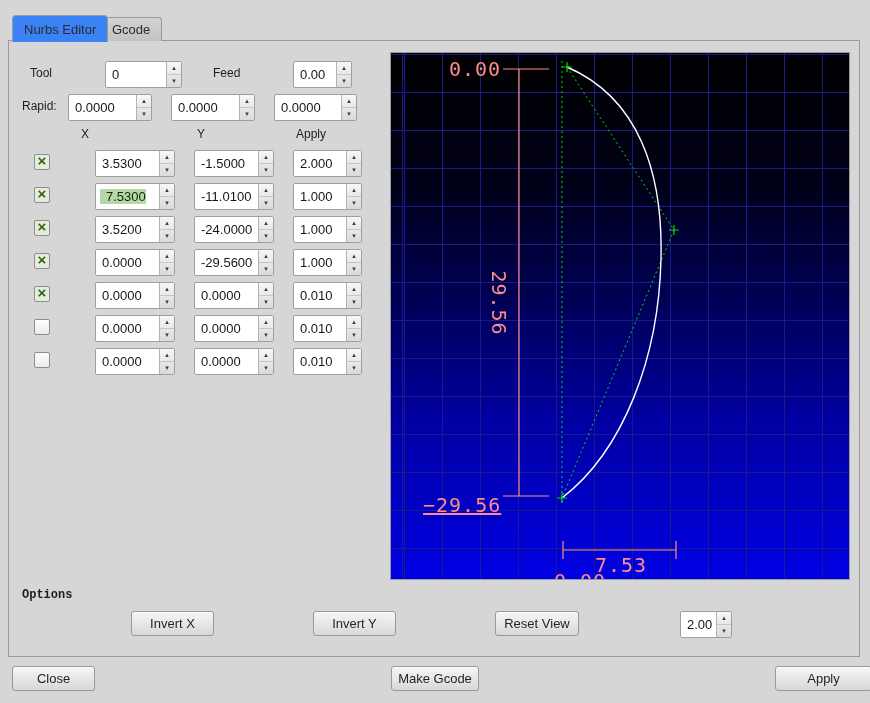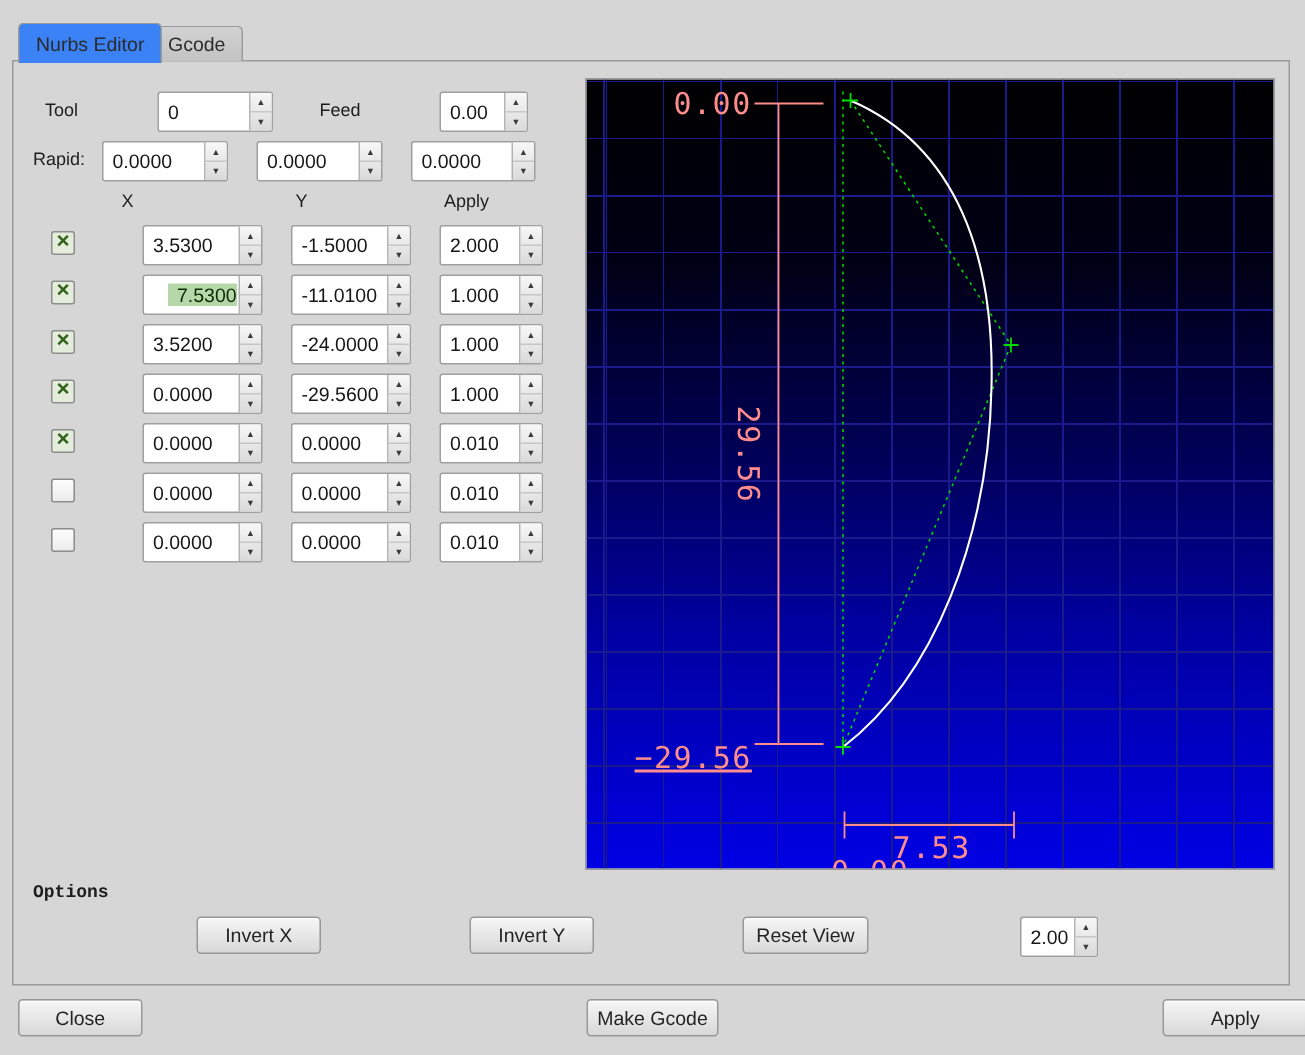--- a/index.html
+++ b/index.html
@@ -17,21 +17,21 @@
             border:1px solid #9a9a9a;background:#d6d6d6;z-index:0;box-sizing:border-box;}
 
   .lbl{position:absolute;font-size:12px;color:#1d1d1d;height:25px;line-height:25px;white-space:nowrap;z-index:2;}
   .lbl.bold{font-weight:bold;font-family:Liberation Mono, monospace;}
 
   
   .spin{position:absolute;height:25px;background:#ffffff;border:1px solid #9f9f9f;border-radius:2px;
         display:flex;align-items:stretch;font-size:13px;z-index:2;box-sizing:content-box;}
   .spin-val{flex:1;display:flex;align-items:center;padding-left:6px;color:#161616;overflow:hidden;white-space:nowrap;}
   .spin-val.sel{color:#0c2a05;}
-  .spin-val.sel{padding-left:16px;}
+  .spin-val.sel{padding-left:4px;}
   .spin-val.sel span{padding-left:6px;background:#b6d7a8;}
   .steppers{width:14px;display:flex;flex-direction:column;border-left:1px solid #b3b3b3;
             background:linear-gradient(#f7f7f7,#dadada);}
   .st{flex:1;font-family:"DejaVu Sans",sans-serif;font-size:7px;color:#3a3a3a;
       display:flex;align-items:center;justify-content:center;}
   .st.up{border-bottom:1px solid #c6c6c6;}
 
   
   .cb{position:absolute;width:16px;height:16px;box-sizing:border-box;border:1px solid #8d8d8d;border-radius:2px;
       background:linear-gradient(#fdfdfd,#ececec);z-index:2;}

